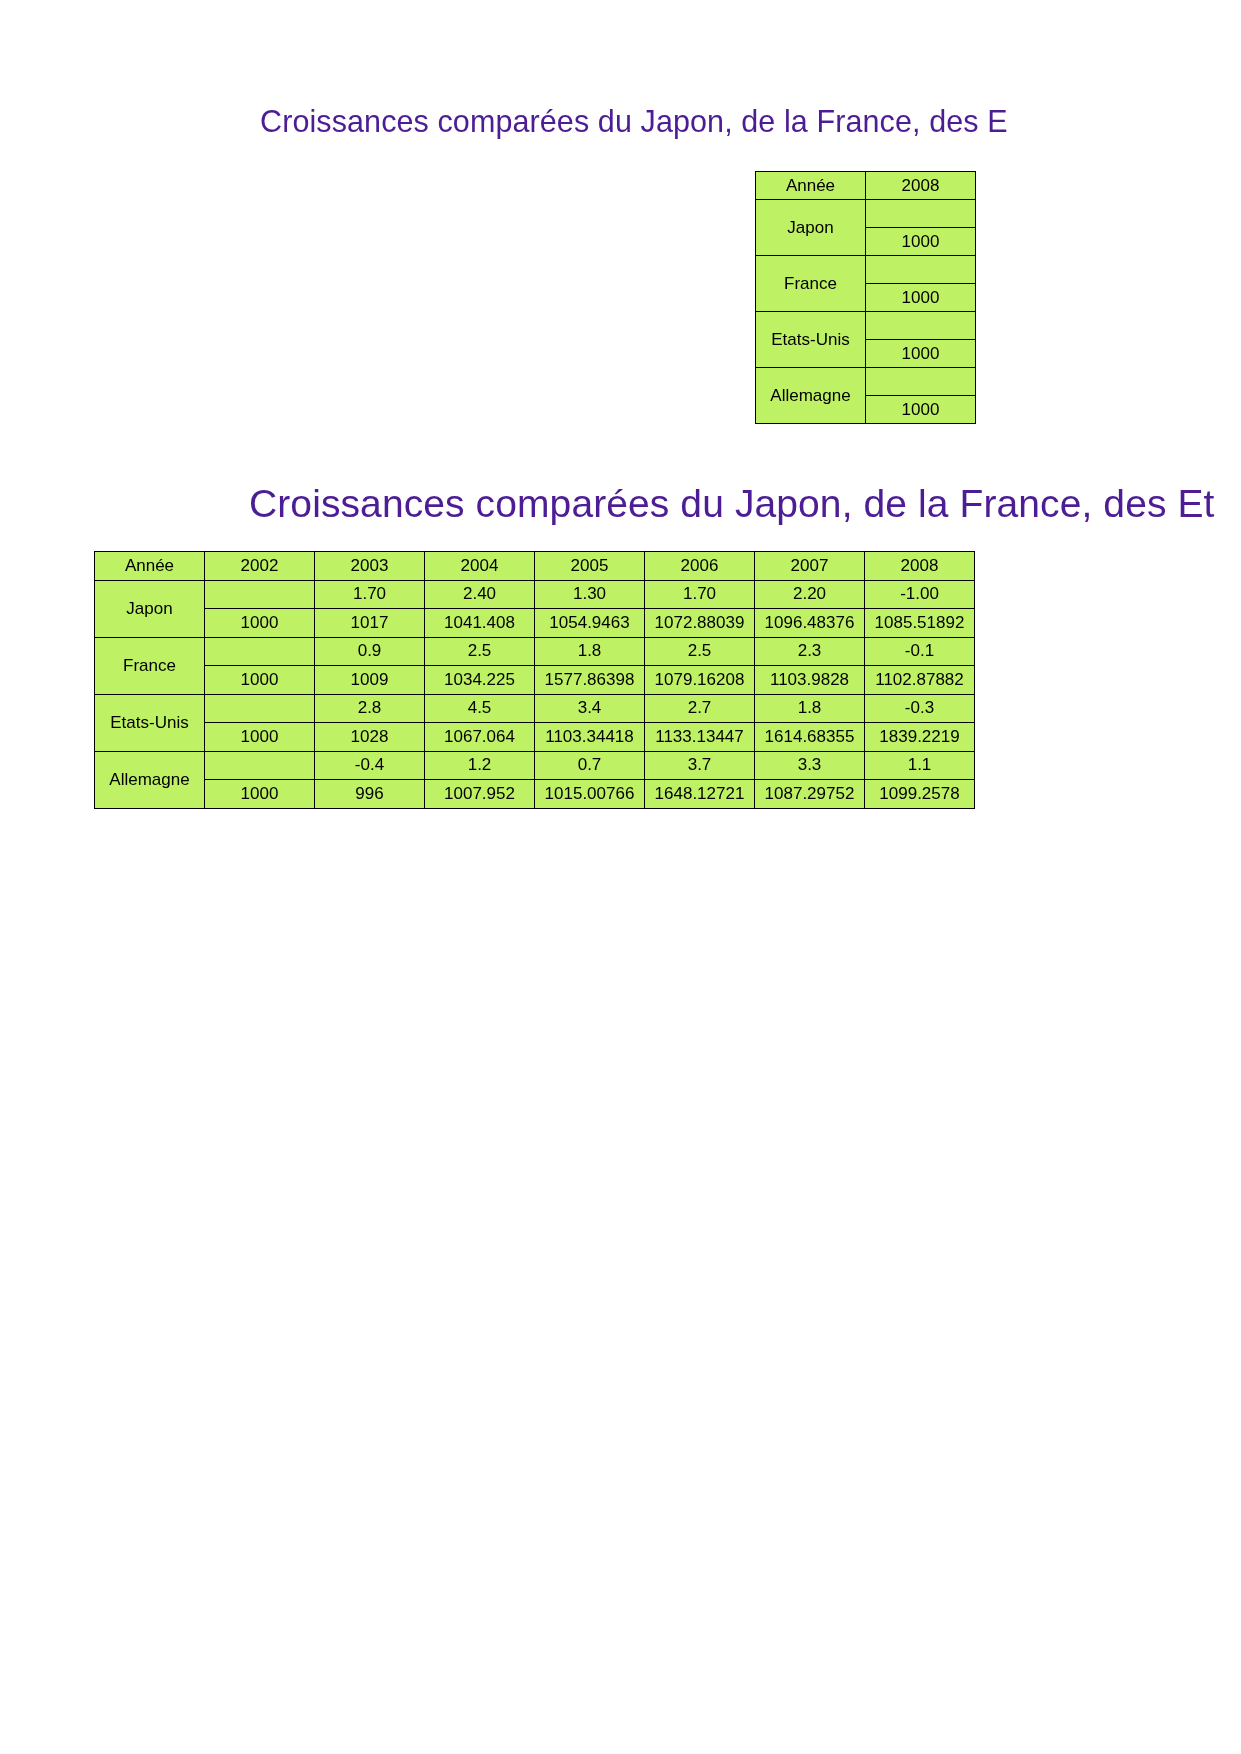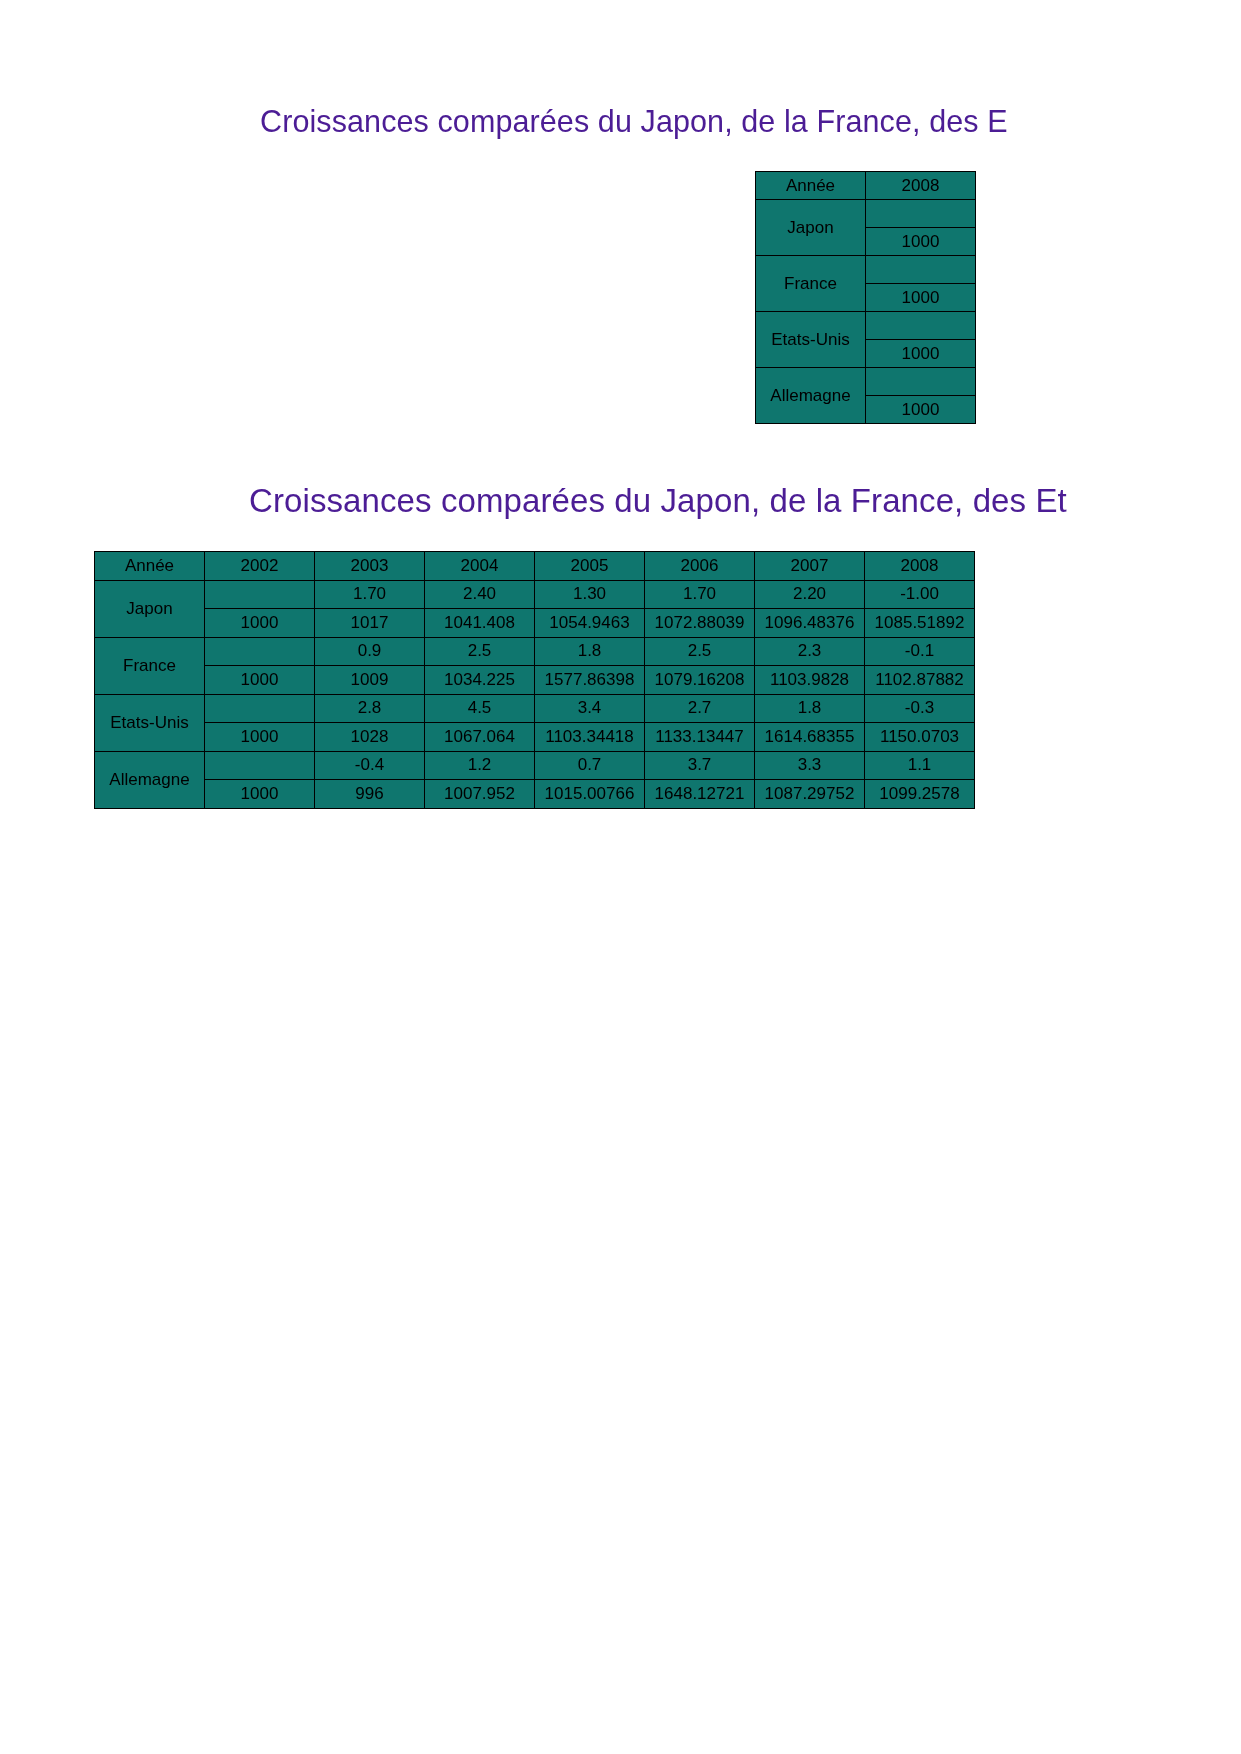--- a/index.html
+++ b/index.html
@@ -31,29 +31,29 @@
     letter-spacing: 0.1px;
   }
   #title-1 {
     left: 260px;
     top: 104px;
     font-size: 30.5px;
   }
   #title-2 {
     left: 249px;
     top: 482px;
-    font-size: 33px;
+    font-size: 39px;
   }
 
   
   table.xl {
     border-collapse: collapse;
     position: absolute;
     table-layout: fixed;
-    background: #0f766e;
+    background: #bef264;
   }
   table.xl td {
     border: 1px solid #000000;
     font-size: 17px;
     color: #000000;
     padding: 0 6px;
     text-align: center;
     vertical-align: middle;
     white-space: nowrap;
     font-family: "Liberation Sans", sans-serif;
@@ -205,21 +205,21 @@
           <td class="lbl">1.8</td>
           <td class="lbl">-0.3</td>
         </tr>
         <tr>
           <td class="lbl">1000</td>
           <td class="lbl">1028</td>
           <td class="lbl">1067.064</td>
           <td class="lbl">1103.34418</td>
           <td class="lbl">1133.13447</td>
           <td class="lbl">1614.68355</td>
-          <td class="lbl">1150.0703</td>
+          <td class="lbl">1839.2219</td>
         </tr>
         <tr>
           <td class="lbl" rowspan="2">Allemagne</td>
           <td class="lbl"></td>
           <td class="lbl">-0.4</td>
           <td class="lbl">1.2</td>
           <td class="lbl">0.7</td>
           <td class="lbl">3.7</td>
           <td class="lbl">3.3</td>
           <td class="lbl">1.1</td>

